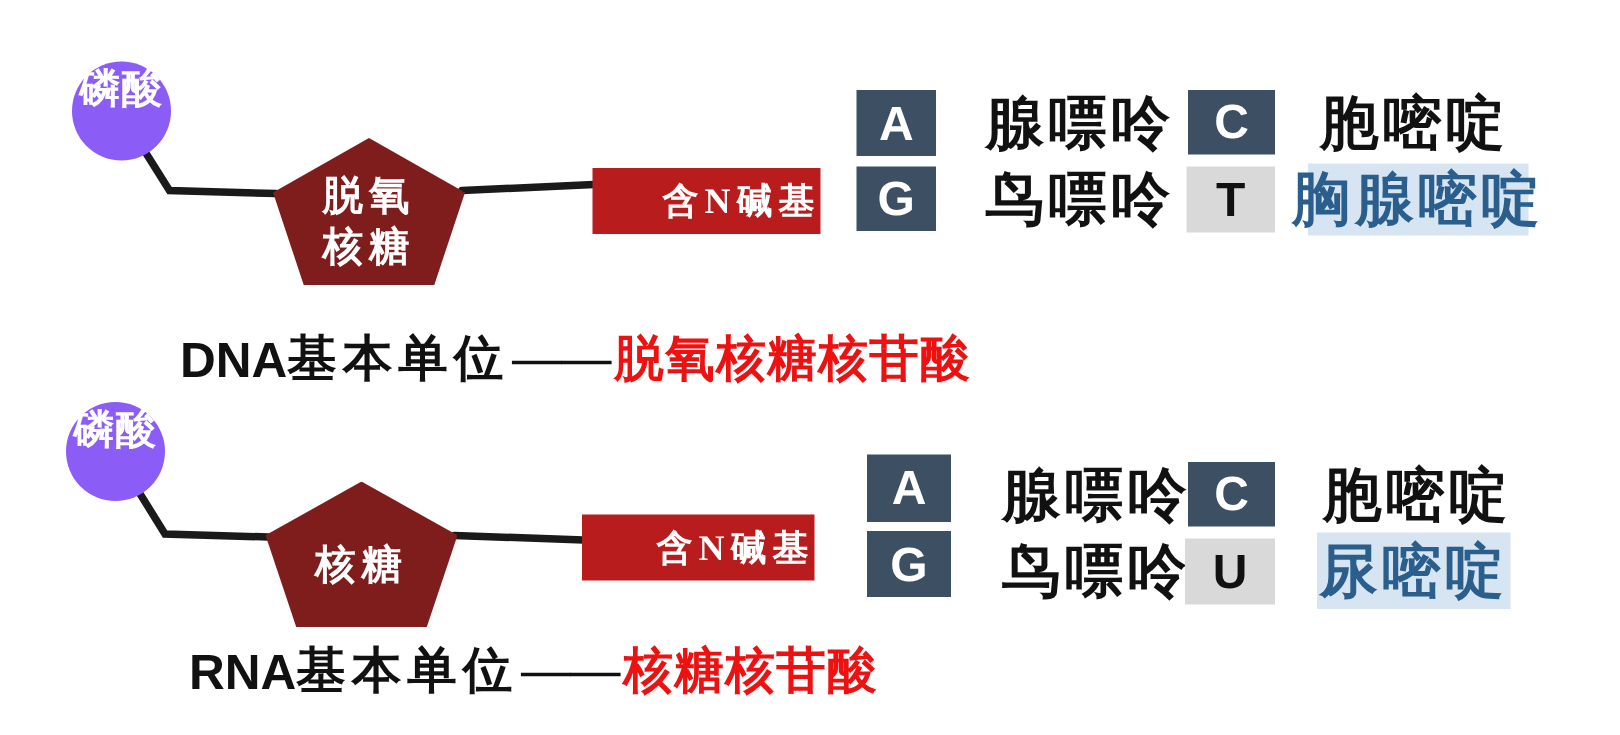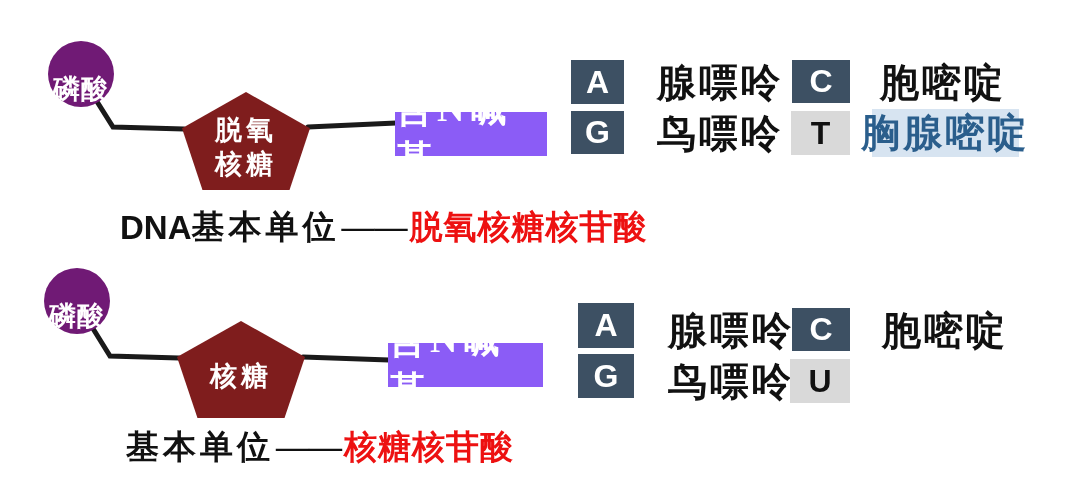--- a/index.html
+++ b/index.html
@@ -13,47 +13,47 @@
   }
   #connectors {
     position: absolute;
     left: 0; top: 0;
     width: 1080px; height: 490px;
   }
   .phosphate {
     position: absolute;
     width: 66px; height: 66px;
     border-radius: 50%;
-    background: #701a75;
+    background: #8b5cf6;
     color: #ffffff;
-    display: flex; align-items: flex-end; justify-content: center;
+    display: flex; align-items: flex-start; justify-content: center;
     font-size: 27px; font-weight: bold;
     letter-spacing: 1px;
   }
   .pentagon {
     position: absolute;
     background: #7f1d1d;
     clip-path: polygon(50% 0%, 100% 37%, 84% 100%, 16% 100%, 0% 37%);
     color: #ffffff;
     display: flex; flex-direction: column;
     align-items: center; justify-content: center;
     text-align: center;
     font-size: 27px; font-weight: bold;
     letter-spacing: 4px;
     line-height: 1.25;
     padding-top: 14px;
     box-sizing: border-box;
   }
   .pentagon span:empty { display: none; }
   .nbase {
     position: absolute;
-    background: #8b5cf6;
+    background: #b91c1c;
     color: #ffffff;
     display: flex; align-items: center; justify-content: flex-end;
-    font-size: 38px; font-weight: bold;
+    font-size: 24px; font-weight: bold;
     letter-spacing: 4px;
   }
   .lbox {
     position: absolute;
     display: flex; align-items: center; justify-content: center;
     font-family: "Liberation Sans", sans-serif;
     font-weight: bold;
     font-size: 32px;
   }
   .lbox.dark { background: #3D5063; color: #ffffff; }
@@ -90,21 +90,21 @@
   .dna-pentagon  { left: 182px; top: 92px;  width: 128px; height: 98px; }
   .dna-nbase     { left: 395px; top: 112px; width: 152px; height: 44px; }
   .dna-box-a     { left: 571px; top: 60px;  width: 53px;  height: 44px; }
   .dna-box-g     { left: 571px; top: 111px; width: 53px;  height: 43px; }
   .dna-box-c     { left: 792px; top: 60px;  width: 58px;  height: 43px; }
   .dna-box-t     { left: 791px; top: 111px; width: 59px;  height: 44px; }
   .dna-name-a    { left: 657px; top: 61px; }
   .dna-name-g    { left: 657px; top: 112px; }
   .dna-name-c    { left: 880px; top: 61px; }
   .dna-name-t    { left: 872px; top: 109px; width: 147px; height: 48px; }
-  .dna-caption   { left: 120px; top: 205px; }
+  .dna-caption   { left: 120px; top: 217px; }
 
   
   .rna-phosphate { left: 44px;  top: 268px; }
   .rna-pentagon  { left: 177px; top: 321px; width: 128px; height: 97px; }
   .rna-nbase     { left: 388px; top: 343px; width: 155px; height: 44px; }
   .rna-box-a     { left: 578px; top: 303px; width: 56px;  height: 45px; }
   .rna-box-g     { left: 578px; top: 354px; width: 56px;  height: 44px; }
   .rna-box-c     { left: 792px; top: 308px; width: 58px;  height: 43px; }
   .rna-box-u     { left: 790px; top: 359px; width: 60px;  height: 44px; }
   .rna-name-a    { left: 668px; top: 309px; }
@@ -189,20 +189,22 @@
   <div class="bname rna-name-g">鸟嘌呤</div>
 
   <div class="lbox dark rna-box-c">
     <span>C</span>
   </div>
   <div class="bname rna-name-c">胞嘧啶</div>
 
   <div class="lbox gray rna-box-u">
     <span>U</span>
   </div>
+  <div class="bname highlight rna-name-u">尿嘧啶</div>
 
   <div class="caption rna-caption">
+    <span class="acronym">RNA</span>
     <span class="cjk">基本单位</span>
     <span class="dash">——</span>
     <span class="red">核糖核苷酸</span>
   </div>
 
 </div>
 
 </body></html>

